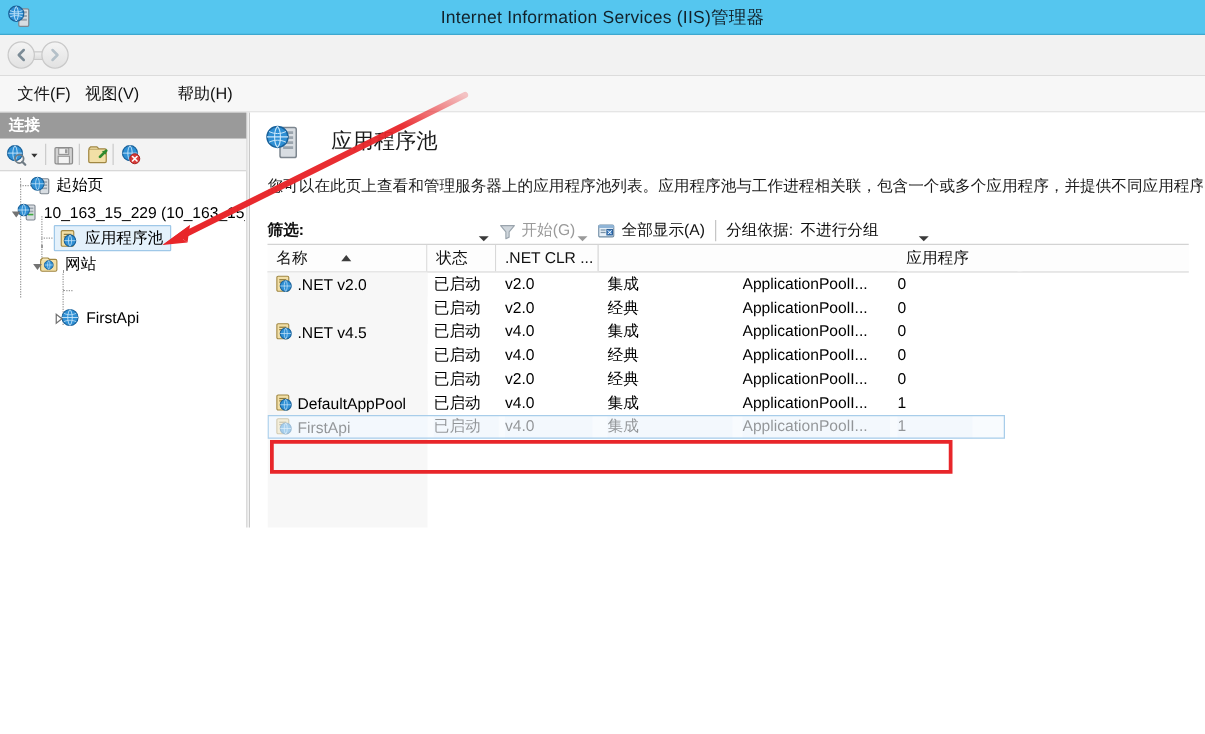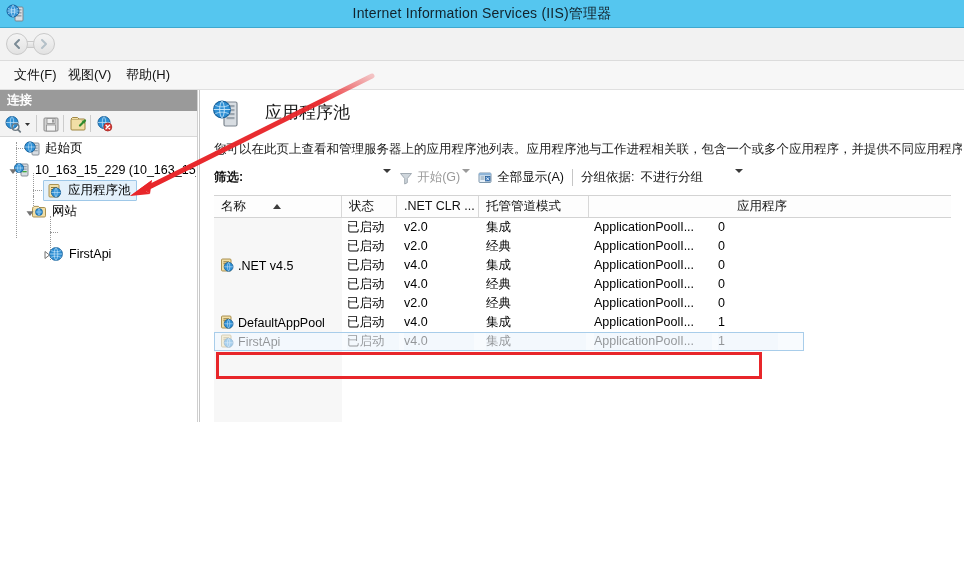--- a/index.html
+++ b/index.html
@@ -190,21 +190,21 @@
   }
   .page-desc {
     position: absolute; left: 14px; top: 51px;
     width: 748px;
     font-size: 12.5px; color: #1b1b1b;
     white-space: nowrap; overflow: hidden;
   }
   .filterbar {
     position: absolute; left: 14px; top: 79px;
     width: 736px; height: 24px;
-    display: flex; align-items: flex-start;
+    display: flex; align-items: flex-end;
     font-size: 12.5px; color: #111;
   }
   .filter-label { flex: none; font-weight: bold; margin-right: 6px; }
   .filter-input {
     flex: none; width: 128px; height: 18px;
     border: none; background: transparent;
     font-size: 12.5px;
     font-family: "Liberation Sans", sans-serif;
     outline: none;
   }
@@ -395,21 +395,21 @@
       <span class="crumb-sep">▸</span>
       <span class="crumb-text">10_163_15_229</span>
       <span class="crumb-sep">▸</span>
       <span class="crumb-text">应用程序池</span>
     </div>
   </div>
 
   <div class="menubar">
     <div class="menuitem" style="left:8px">文件(F)</div>
     <div class="menuitem" style="left:62px">视图(V)</div>
-    <div class="menuitem" style="left:120px">帮助(H)</div>
+    <div class="menuitem" style="left:136px">帮助(H)</div>
   </div>
 
   <div class="leftpanel">
     <div class="leftheader">连接</div>
 
     <div class="lefttoolbar">
       <div class="tb-item" style="left:4px">
         <svg width="18" height="18" viewBox="0 0 18 18">
           <circle cx="8" cy="7.5" r="6" fill="#2e8fd4" stroke="#19619a" stroke-width="1"></circle>
           <path d="M2 7.5h12M8 1.5c2.3 2.4 2.3 9.6 0 12M8 1.5c-2.3 2.4-2.3 9.6 0 12" stroke="#cbe8fb" stroke-width=".7" fill="none"></path>
@@ -603,29 +603,40 @@
       <span class="group-val">不进行分组</span>
       <span class="caret-down" style="margin-left:32px"></span>
     </div>
 
     <div class="grid">
       <div class="grid-head">
         <div class="hcell" style="left:0px;width:128px;">名称</div>
         <div class="sortmark" style="left:59px; top:8px;"></div>
         <div class="hcell" style="left:128px;width:55px;">状态</div>
         <div class="hcell" style="left:183px;width:82px;">.NET CLR ...</div>
-        <div class="hcell" style="left:265px;width:110px;">托管管道模式</div>
-        <div class="hcell" style="left:516px;width:100px;">应用程序</div>
+        <div class="hcell" style="left:504px;width:100px;">应用程序</div>
         <div class="hcell" style="left:600px;width:137px;border-right:none;"></div>
       </div>
 
       <div class="grid-body">
         <div class="namecol-bg"></div>
 
         <div class="row" style="top:0px">
+          <div class="cell-name">
+            <span class="rowicon">
+              <svg width="16" height="15" viewBox="0 0 16 15">
+                <rect x="1.5" y="1" width="9.5" height="12" rx="1" fill="#f2dfa6" stroke="#a08743" stroke-width=".9"></rect>
+                <rect x="3.4" y="3.3" width="5.6" height="1" fill="#8e7a3c"></rect>
+                <rect x="3.4" y="5.2" width="5.6" height="1" fill="#8e7a3c"></rect>
+                <circle cx="8.6" cy="8.8" r="4.4" fill="#2e8fd4" stroke="#19619a" stroke-width=".9"></circle>
+                <path d="M4.2 8.8h8.8M8.6 4.4c1.6 1.7 1.6 7.1 0 8.8M8.6 4.4c-1.6 1.7-1.6 7.1 0 8.8" stroke="#cbe8fb" stroke-width=".55" fill="none"></path>
+              </svg>
+            </span>
+            <span class="nm">.NET v2.0</span>
+          </div>
           <div class="cell" style="left:133px;width:52px;">已启动</div>
           <div class="cell" style="left:190px;width:70px;">v2.0</div>
           <div class="cell" style="left:272px;width:100px;">集成</div>
           <div class="cell" style="left:380px;width:118px;">ApplicationPoolI...</div>
           <div class="cell" style="left:504px;width:60px;">0</div>
         </div>
 
         <div class="row" style="top:19px">
           <div class="cell" style="left:133px;width:52px;">已启动</div>
           <div class="cell" style="left:190px;width:70px;">v2.0</div>

